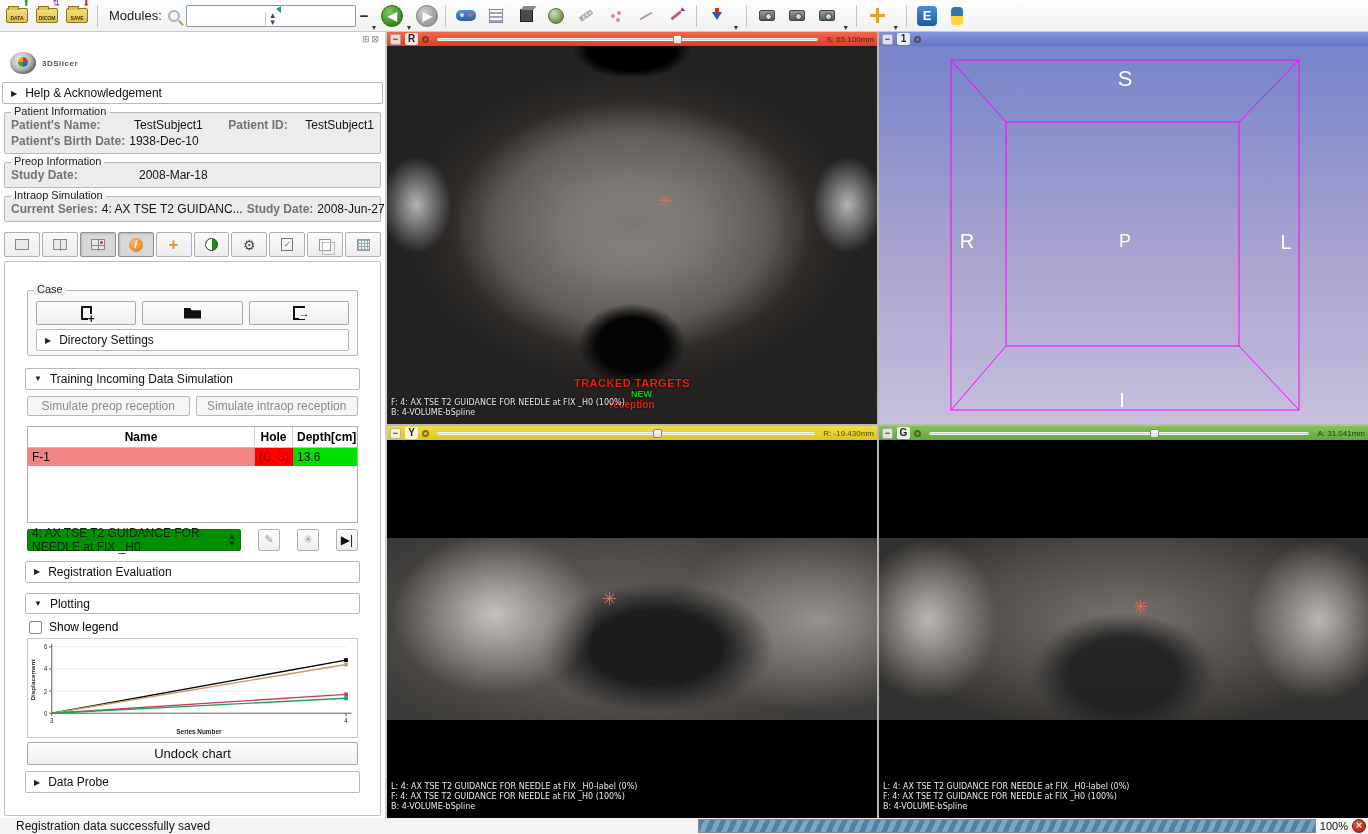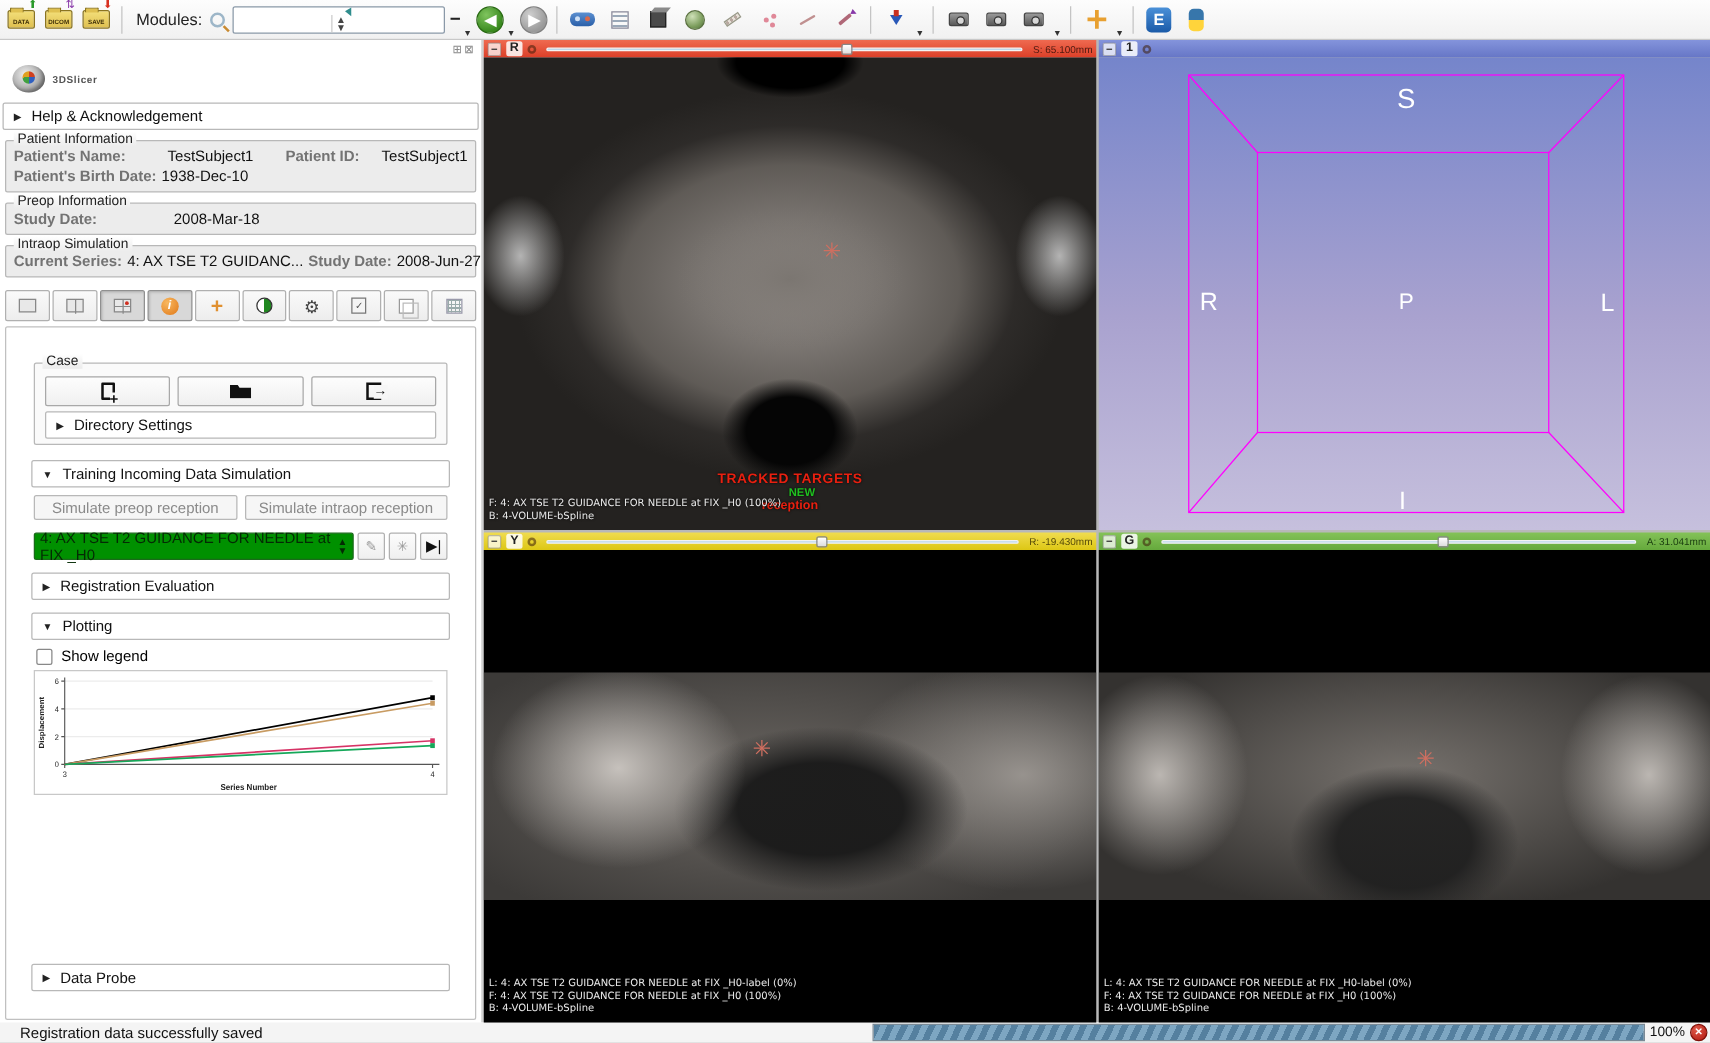--- a/index.html
+++ b/index.html
@@ -102,21 +102,21 @@
 
   .targets-table { margin:6px 2px 0 2px; border:1px solid #b0b0b0; background:#fff; height:97px; display:flex; flex-direction:column; }
   .tt-head { display:flex; border-bottom:1px solid #c0c0c0; background:#fff; font-weight:bold; }
   .tt-head > div { padding:3px 4px; border-right:1px solid #d0d0d0; text-align:center; }
   .tt-row { display:flex; height:18px; line-height:18px; }
   .tt-row > div { padding:0 4px; border-right:1px solid rgba(0,0,0,0.08); overflow:hidden; white-space:nowrap; }
   .col-name { flex:1; }
   .col-hole { width:38px; flex:0 0 38px; }
   .col-depth { width:64px; flex:0 0 64px; }
 
-  .series-row { display:flex; gap:3px; margin:6px 2px 2px 2px; align-items:center; }
+  .series-row { display:flex; gap:17px; margin:6px 2px 2px 2px; align-items:center; }
   .series-combo { flex:1; height:22px; border:1px solid #1a6a1a; border-radius:2px; display:flex; align-items:center; padding:0 4px; color:#042a04; font-size:12px; }
   .series-combo .spin { margin-left:auto; font-size:8px; line-height:7px; color:#042a04; }
   .mini-btn { width:22px; height:22px; border:1px solid #b0b0b0; border-radius:2px; background:linear-gradient(#fcfcfc,#efefef); display:flex; align-items:center; justify-content:center; font-size:11px; color:#999; }
   .mini-btn.dark { color:#111; font-size:12px; }
 
   .legend-row { display:flex; align-items:center; gap:7px; margin:4px 4px; }
   .checkbox { width:13px; height:13px; border:1px solid #888; background:#fff; border-radius:2px; }
   .chart-box { margin:0 2px; border:1px solid #c8c8c8; background:#fff; height:100px; }
   .undock-btn { display:block; width:calc(100% - 4px); margin:4px 2px; height:23px; background:linear-gradient(#fdfdfd,#f0f0f0); border:1px solid #a8a8a8; border-radius:2px; font-size:13px; color:#111; }
   .spacer { flex:1; }
@@ -378,20 +378,32 @@
 
         <button class="collapse-btn" style="margin-top:10px">
           <span class="arrow">▼</span>
           <span>Training Incoming Data Simulation</span>
         </button>
         <div class="sim-buttons">
           <button class="sim-btn">Simulate preop reception</button>
           <button class="sim-btn">Simulate intraop reception</button>
         </div>
 
+        <div class="targets-table">
+          <div class="tt-head">
+            <div class="col-name">Name</div>
+            <div class="col-hole">Hole</div>
+            <div class="col-depth" style="border-right:none">Depth[cm]</div>
+          </div>
+          <div class="tt-row">
+            <div class="col-name" id="cell-name" style="background: rgb(242, 132, 132);">F-1</div>
+            <div class="col-hole" id="cell-hole" style="background: rgb(255, 0, 0); color: rgb(160, 0, 0);">(C, 3)</div>
+            <div class="col-depth" id="cell-depth" style="border-right: none; background: rgb(0, 224, 0);">13.6</div>
+          </div>
+        </div>
 
         <div class="series-row">
           <div class="series-combo" id="series-combo" style="background: rgb(0, 144, 0);">
             <span>4: AX TSE T2 GUIDANCE FOR NEEDLE at FIX _H0</span>
             <span class="spin">▲<br>▼</span>
           </div>
           <button class="mini-btn">✎</button>
           <button class="mini-btn">✳</button>
           <button class="mini-btn dark">▶|</button>
         </div>
@@ -433,20 +445,21 @@
               <polyline points="26,76 348,26.133333333333326" fill="none" stroke="#c89b62" stroke-width="1.4"></polyline>
               <rect x="346" y="24.133333333333326" width="4" height="4" fill="#c89b62"></rect>
               <polyline points="26,76 348,56.733333333333334" fill="none" stroke="#d63366" stroke-width="1.4"></polyline>
               <rect x="346" y="54.733333333333334" width="4" height="4" fill="#d63366"></rect>
               <polyline points="26,76 348,60.7" fill="none" stroke="#16a85a" stroke-width="1.4"></polyline>
               <rect x="346" y="58.7" width="4" height="4" fill="#16a85a"></rect>
               <text x="8" y="42" font-size="6.5" font-weight="bold" fill="#222" text-anchor="middle" font-family="Liberation Sans, sans-serif" transform="rotate(-90 8 42)">Displacement</text>
               <text x="187" y="97" font-size="7" font-weight="bold" fill="#222" text-anchor="middle" font-family="Liberation Sans, sans-serif">Series Number</text>
             </svg>
         </div>
+        <button class="undock-btn">Undock chart</button>
 
         <div class="spacer"></div>
 
         <button class="collapse-btn">
           <span class="arrow">▶</span>
           <span>Data Probe</span>
         </button>
       </div>
     </div>
 

